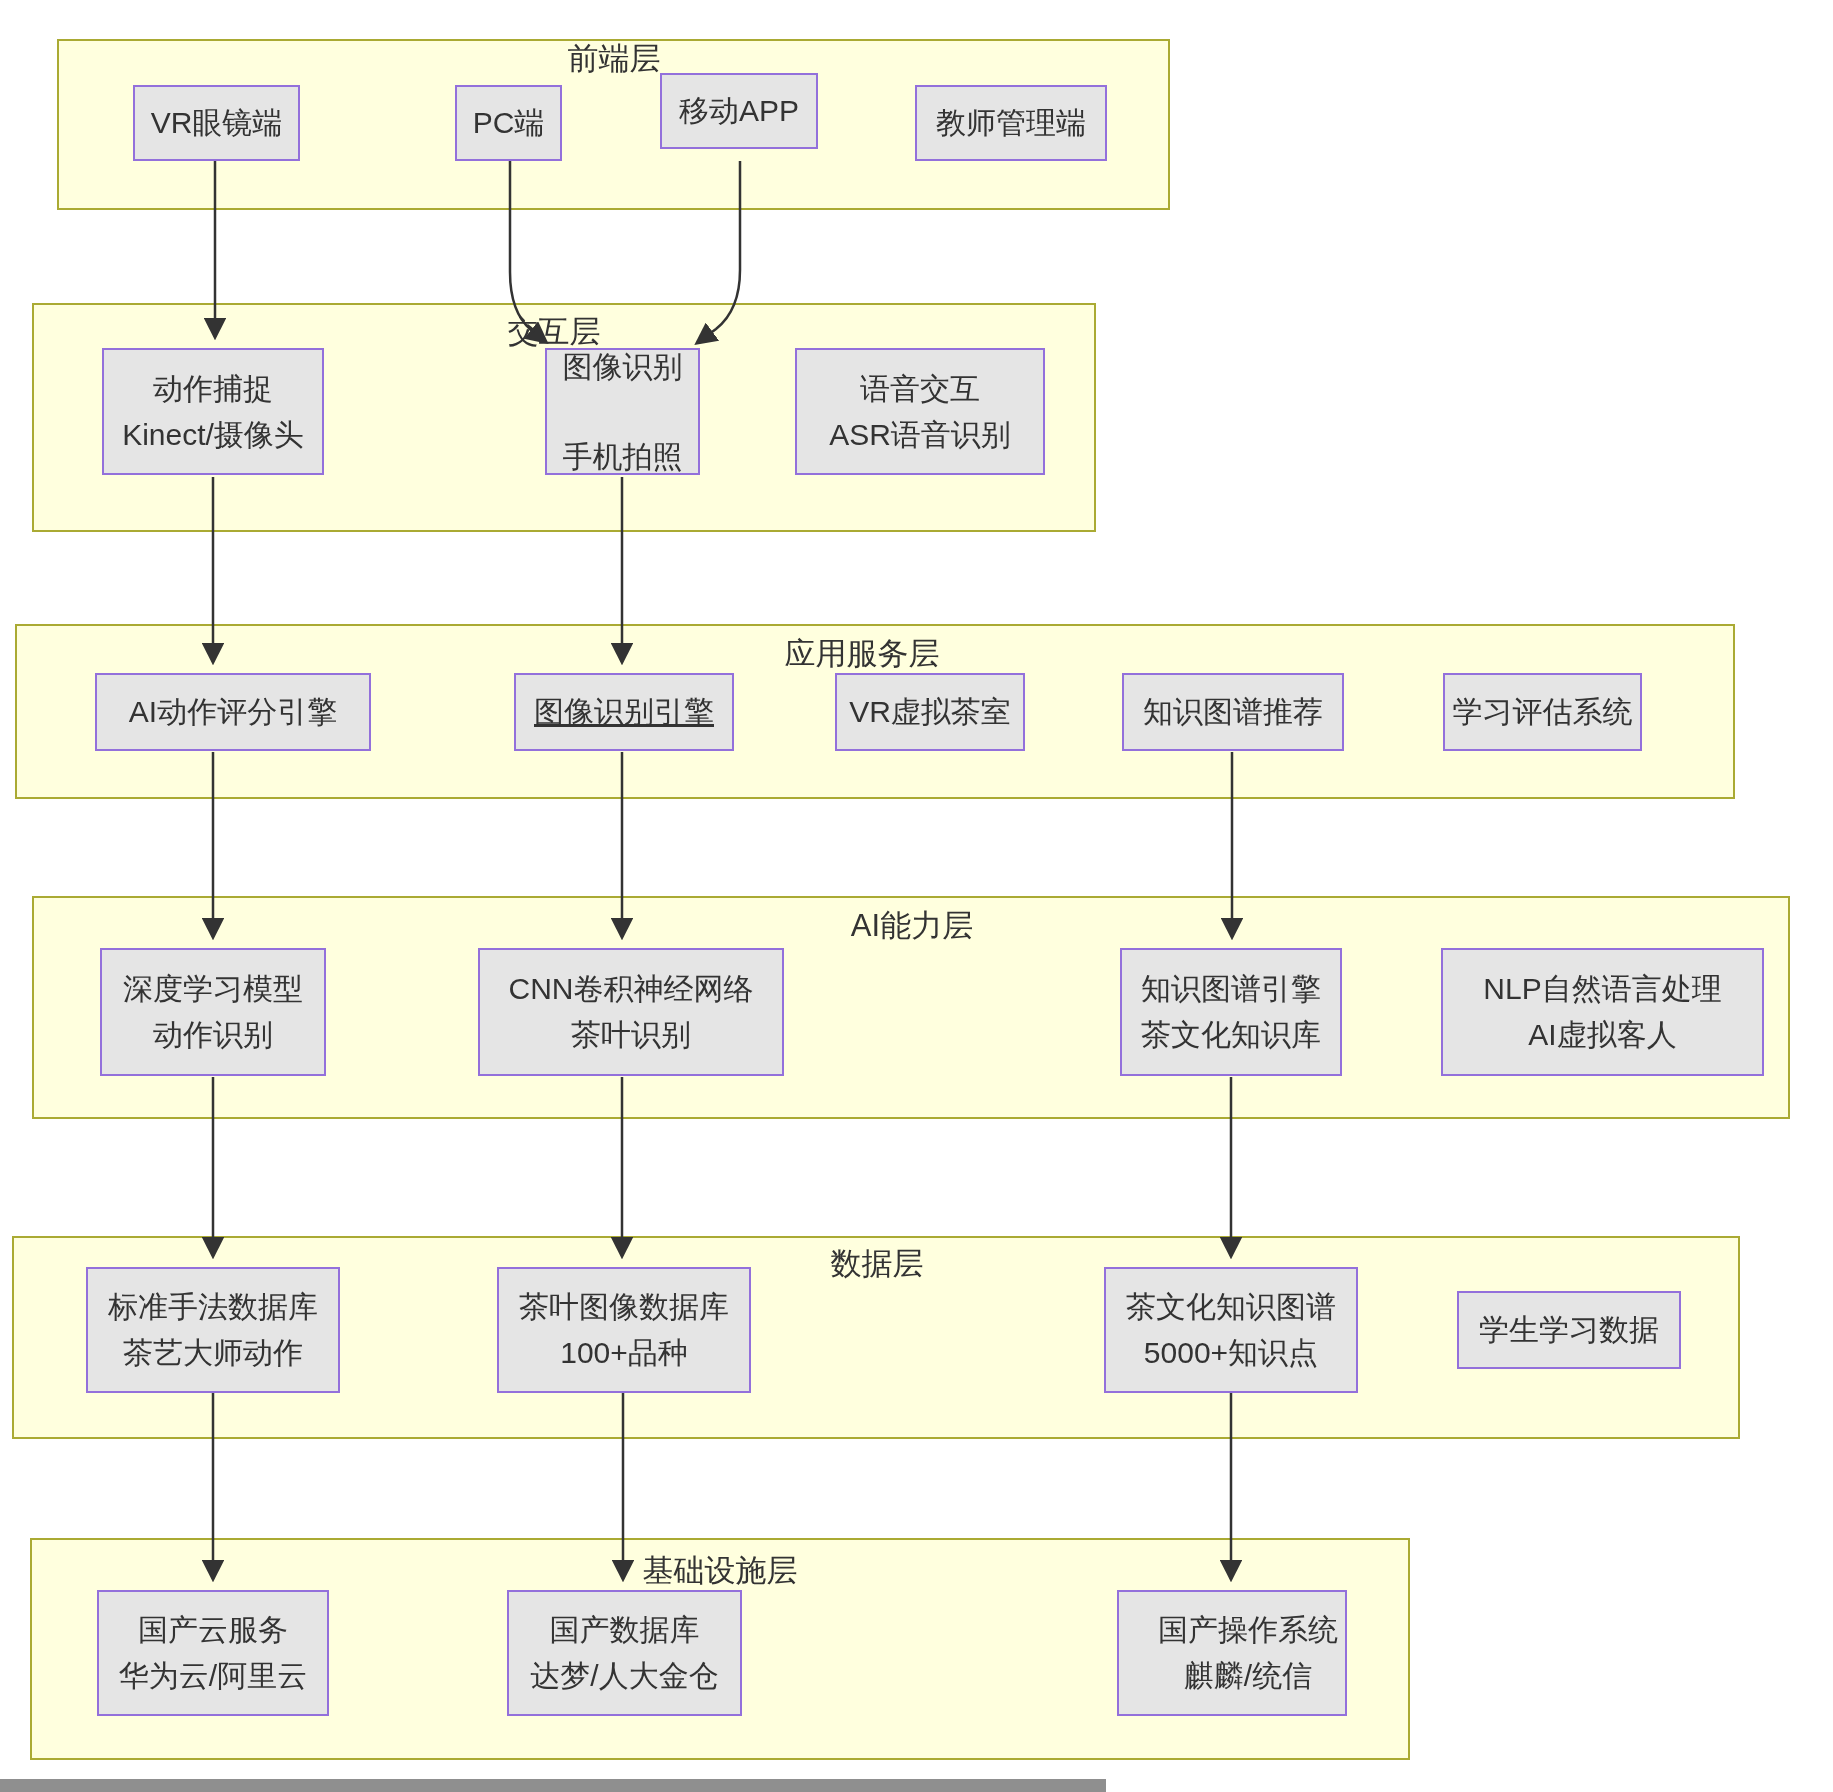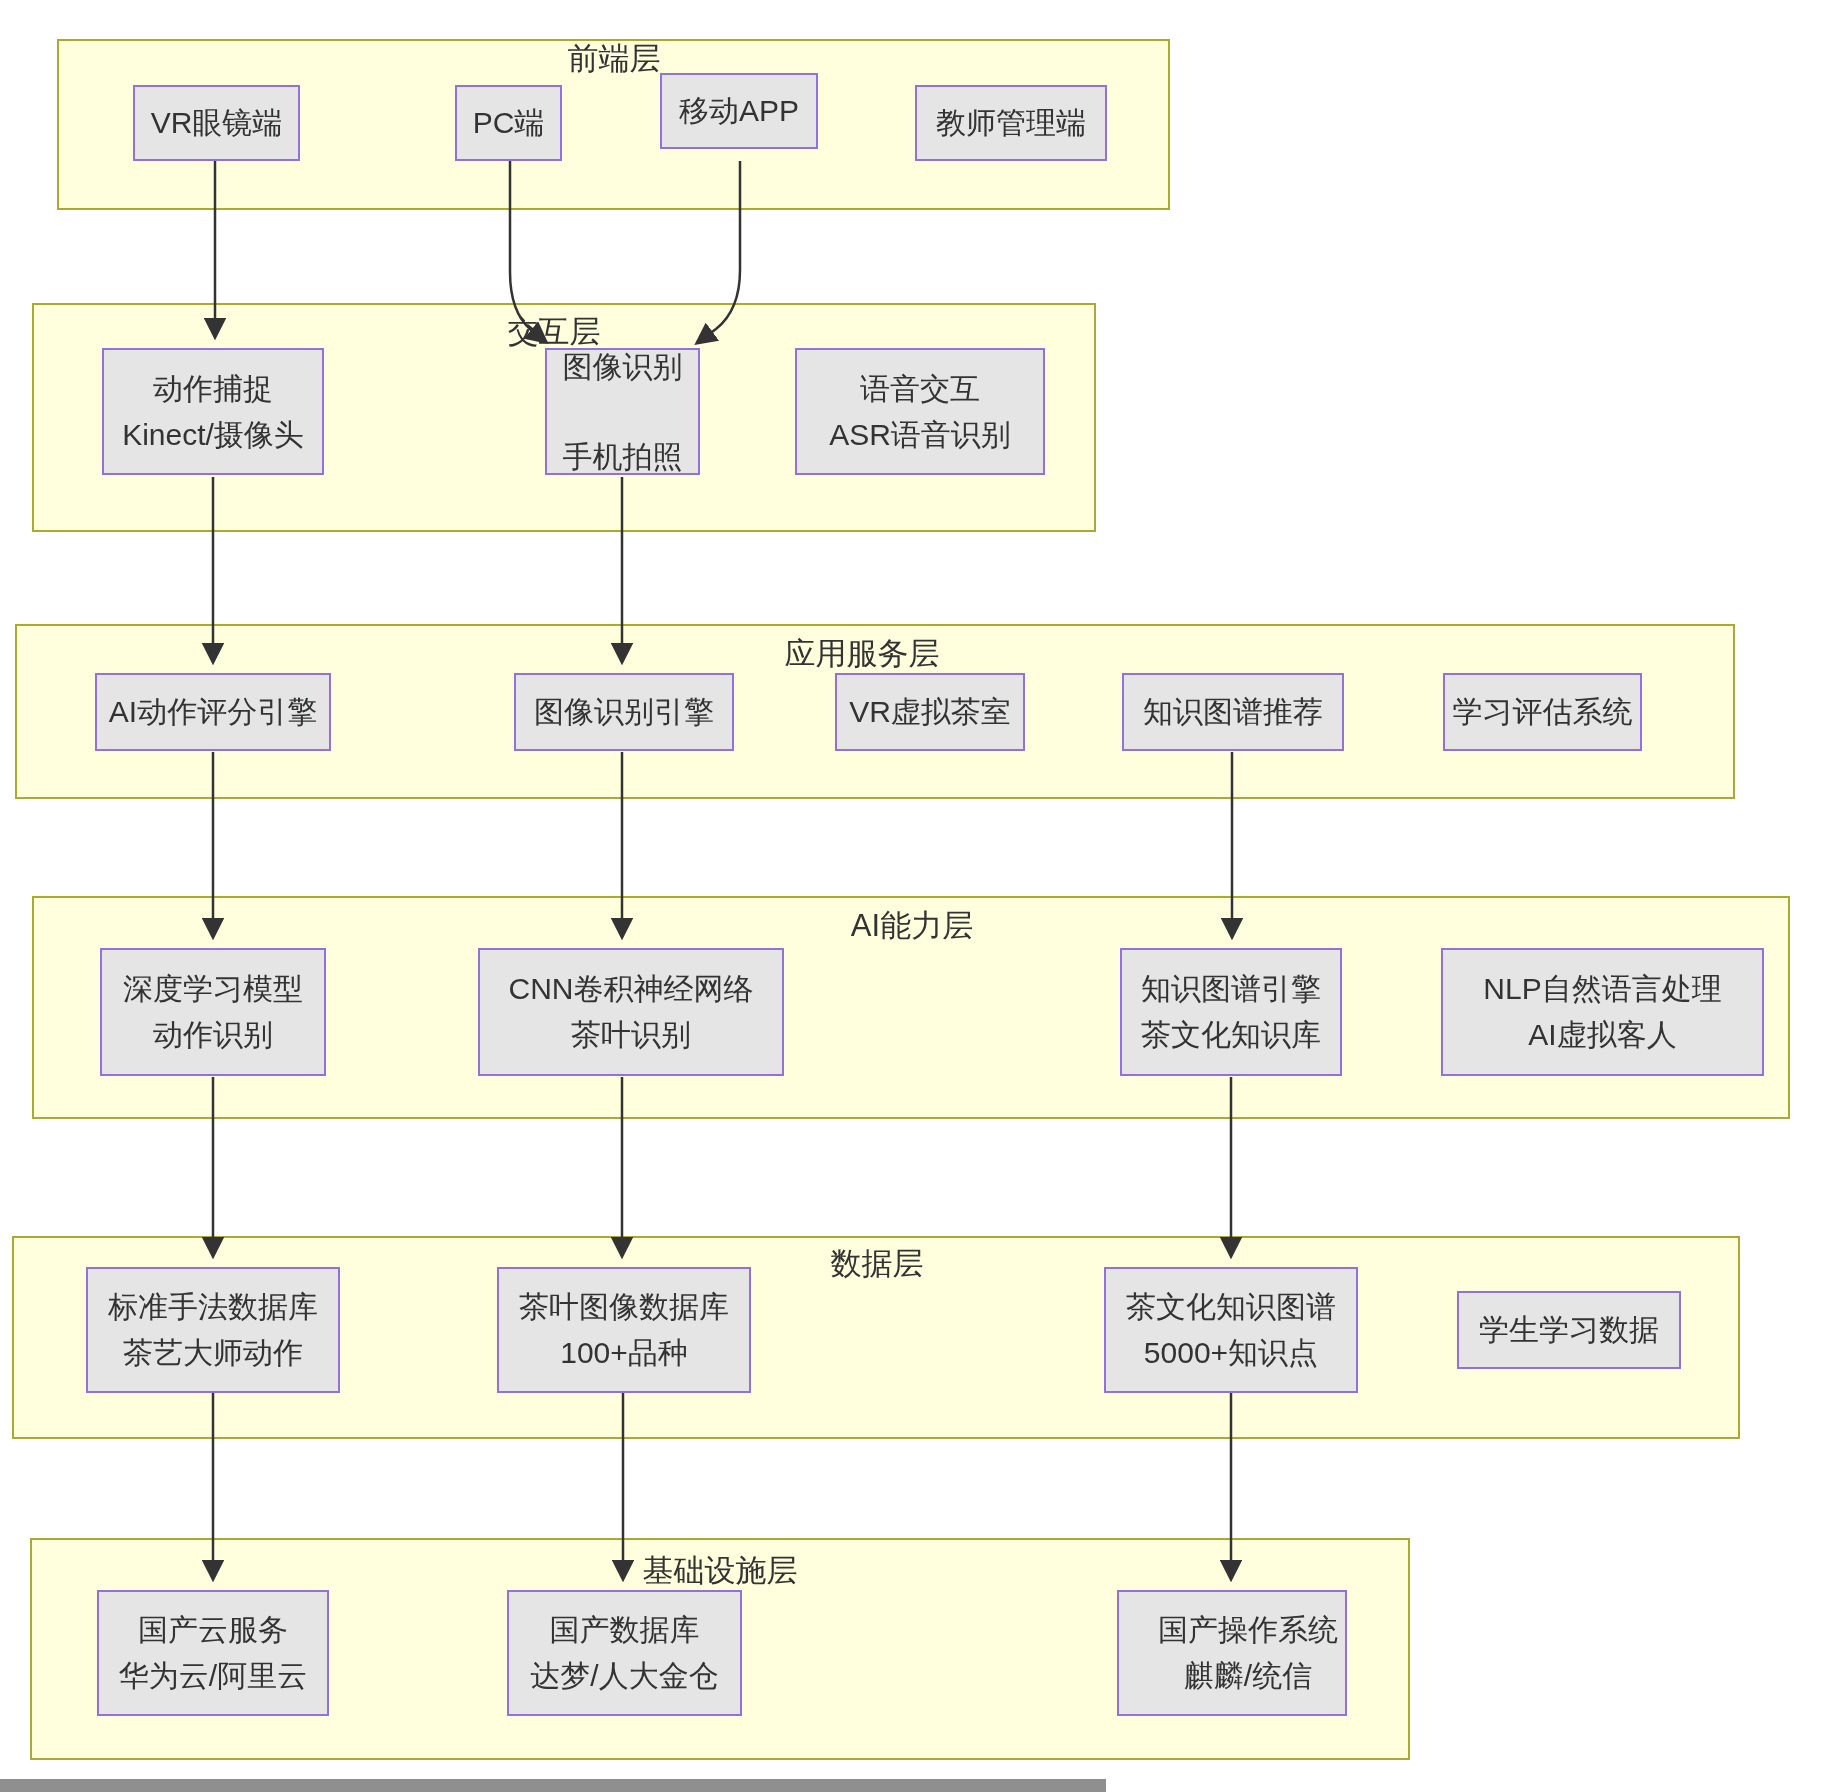--- a/index.html
+++ b/index.html
@@ -82,24 +82,24 @@
   </div>
   <div class="node" style="left:545px;top:348px;width:155px;height:127px;gap:44px;">
     <span>图像识别</span>
     <span>手机拍照</span>
   </div>
   <div class="node" style="left:795px;top:348px;width:250px;height:127px;">
     <span>语音交互</span>
     <span>ASR语音识别</span>
   </div>
 
-  <div class="node" style="left:95px;top:673px;width:236px;height:78px;text-align:center;">
+  <div class="node" style="left:95px;top:673px;width:276px;height:78px;text-align:center;">
     <span>AI动作评分引擎</span>
   </div>
-  <div class="node" style="left:514px;top:673px;width:220px;height:78px;">
+  <div class="node" style="left:514px;top:673px;width:220px;height:78px;text-decoration:underline;">
     <span>图像识别引擎</span>
   </div>
   <div class="node" style="left:835px;top:673px;width:190px;height:78px;">
     <span>VR虚拟茶室</span>
   </div>
   <div class="node" style="left:1122px;top:673px;width:222px;height:78px;">
     <span>知识图谱推荐</span>
   </div>
   <div class="node" style="left:1443px;top:673px;width:199px;height:78px;">
     <span>学习评估系统</span>

